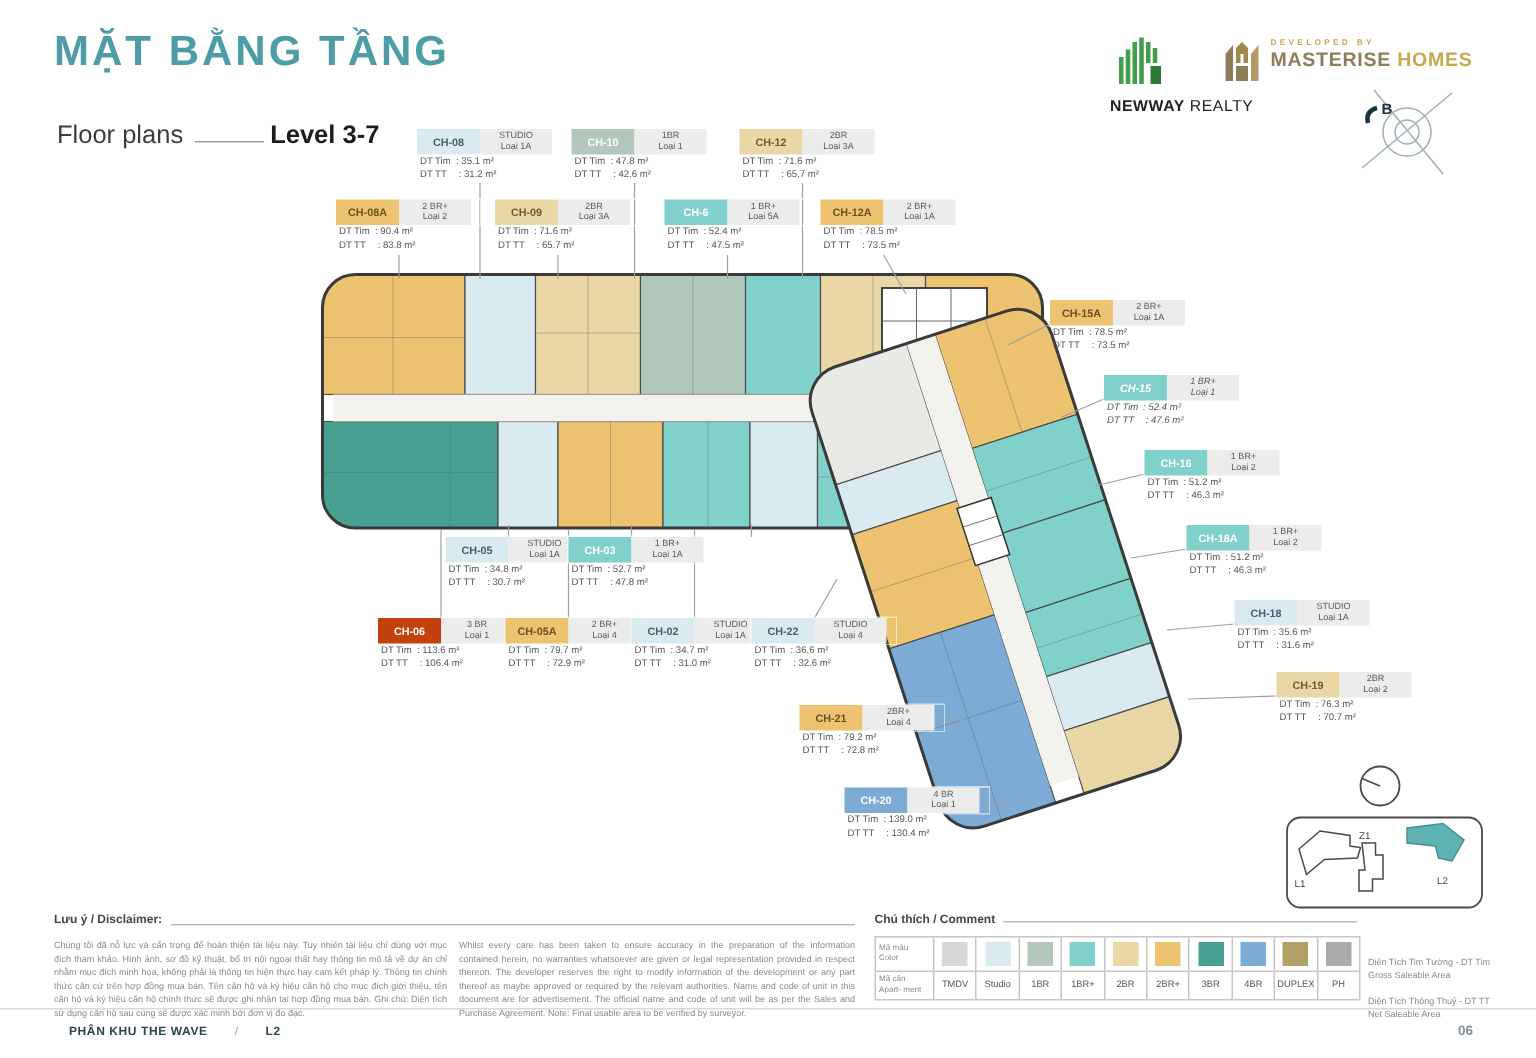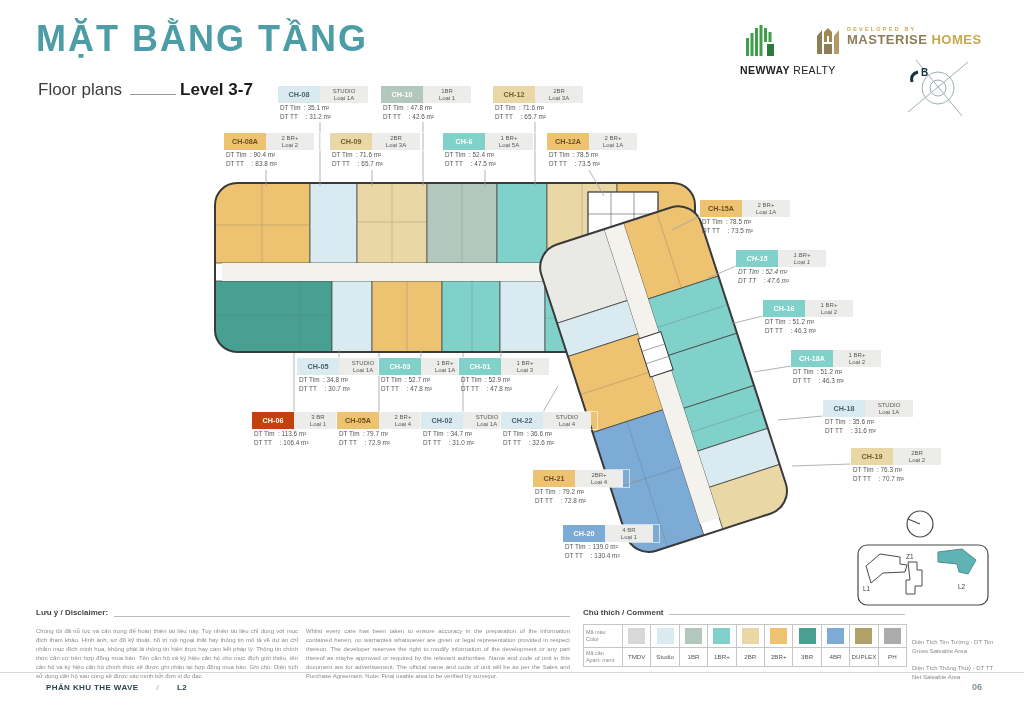--- a/index.html
+++ b/index.html
@@ -1,21 +1,21 @@
 <!DOCTYPE html>
 <html><head>
 <meta charset="utf-8">
 <style>
   html,body{margin:0;padding:0;}
   body{width:1024px;height:705px;position:relative;background:#ffffff;
        font-family:"Liberation Sans",sans-serif;overflow:hidden;color:#3c3c3c;}
   .abs{position:absolute;}
 
   
-  .title{left:36px;top:18px;font-size:36px;font-weight:bold;letter-spacing:2px;color:#4d9da6;text-align:right;}
+  .title{left:36px;top:18px;font-size:28px;font-weight:bold;letter-spacing:2px;color:#4d9da6;text-align:right;}
   .sub-row{left:38px;top:80px;display:flex;align-items:baseline;font-size:17px;}
   .sub-plans{color:#3c3c3c;}
   .sub-line{width:46px;border-bottom:1px solid #9a9a9a;margin:0 4px 4px 8px;}
   .sub-level{font-weight:bold;color:#1c1c1c;}
 
   
   .logo-newway{left:740px;top:24px;width:110px;}
   .logo-newway .txt{font-size:10.5px;color:#222;margin-top:2px;letter-spacing:.4px;}
   .logo-newway .txt b{font-weight:bold;}
   .logo-mh{left:815px;top:26px;display:flex;align-items:flex-start;gap:6px;}
@@ -378,28 +378,20 @@
       <div class="dt"><span class="k">DT TT</span>&nbsp;: 30.7 m²</div>
     </div>
     <div class="unit-label" style="left: 379px; top: 358px;">
       <div class="chips">
         <span class="chip code c-br1p">CH-03</span>
         <span class="chip type">1 BR+<br>Loại 1A</span>
       </div>
       <div class="dt"><span class="k">DT Tim</span>: 52.7 m²</div>
       <div class="dt"><span class="k">DT TT</span>&nbsp;: 47.8 m²</div>
     </div>
-    <div class="unit-label" style="left: 459px; top: 358px;">
-      <div class="chips">
-        <span class="chip code c-br1p">CH-01</span>
-        <span class="chip type">1 BR+<br>Loại 3</span>
-      </div>
-      <div class="dt"><span class="k">DT Tim</span>: 52.9 m²</div>
-      <div class="dt"><span class="k">DT TT</span>&nbsp;: 47.8 m²</div>
-    </div>
     <div class="unit-label" style="left: 252px; top: 412px;">
       <div class="chips">
         <span class="chip code c-br3">CH-06</span>
         <span class="chip type">3 BR<br>Loại 1</span>
       </div>
       <div class="dt"><span class="k">DT Tim</span>: 113.6 m²</div>
       <div class="dt"><span class="k">DT TT</span>&nbsp;: 106.4 m²</div>
     </div>
     <div class="unit-label" style="left: 337px; top: 412px;">
       <div class="chips">

